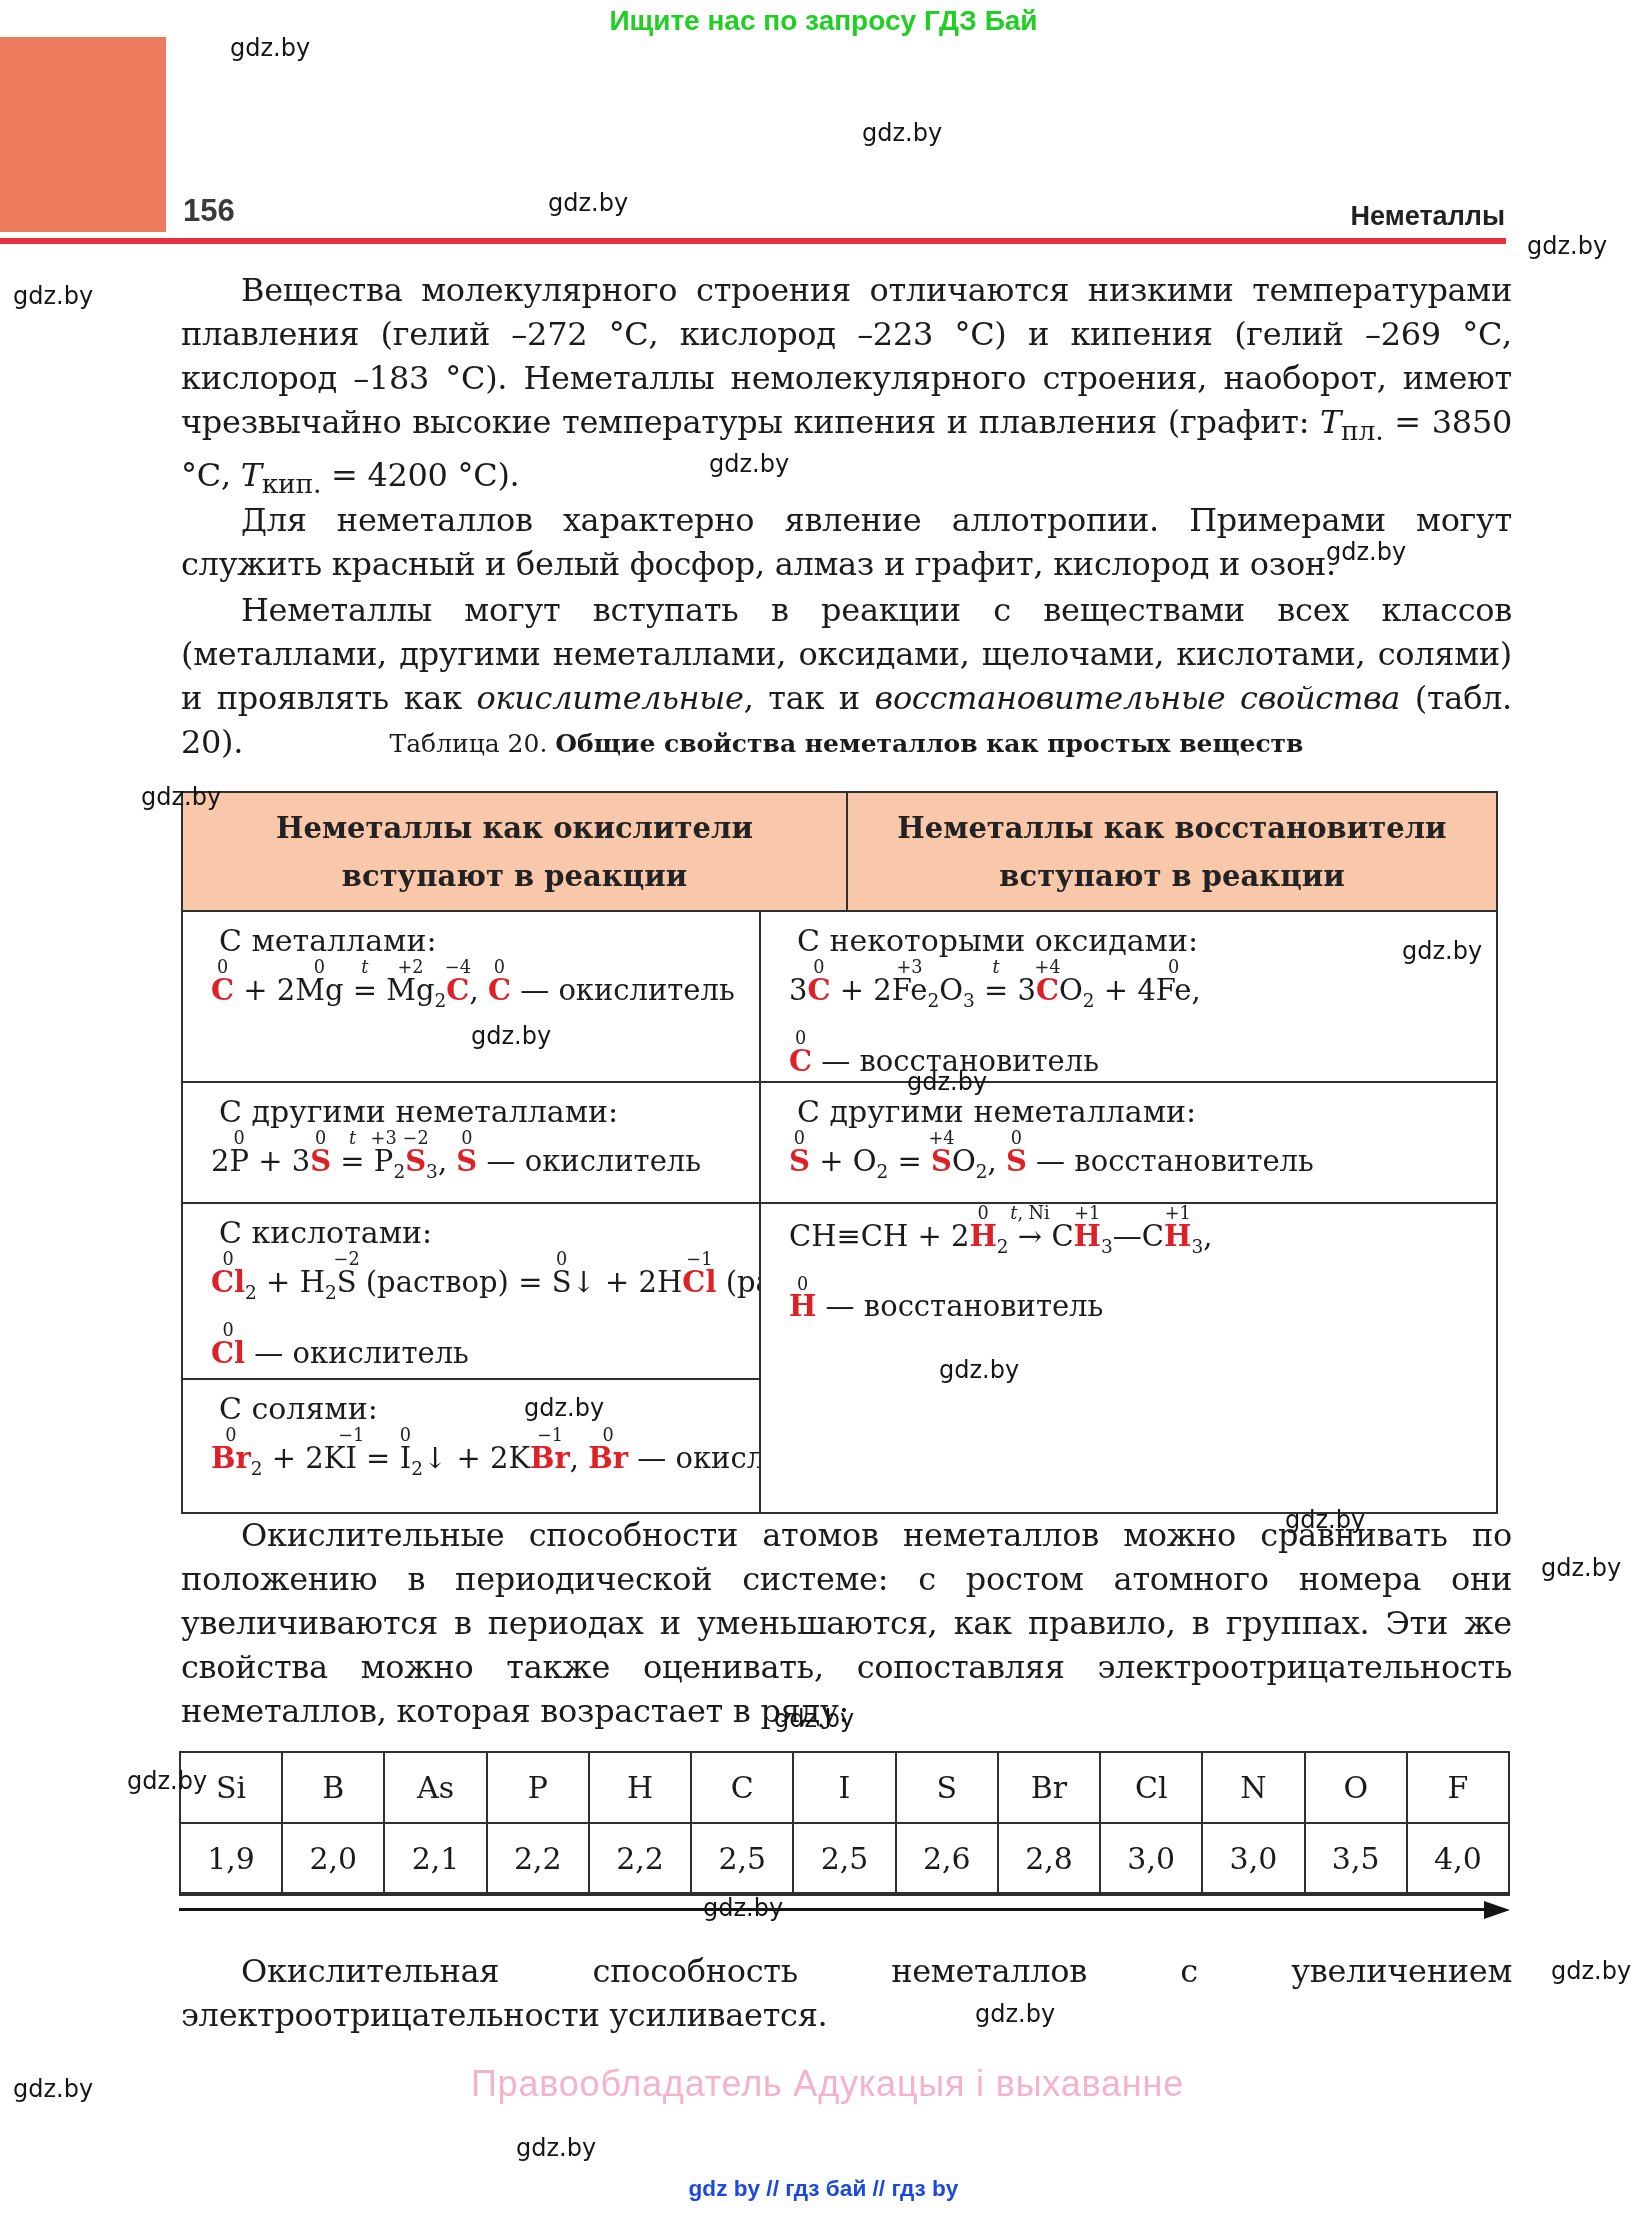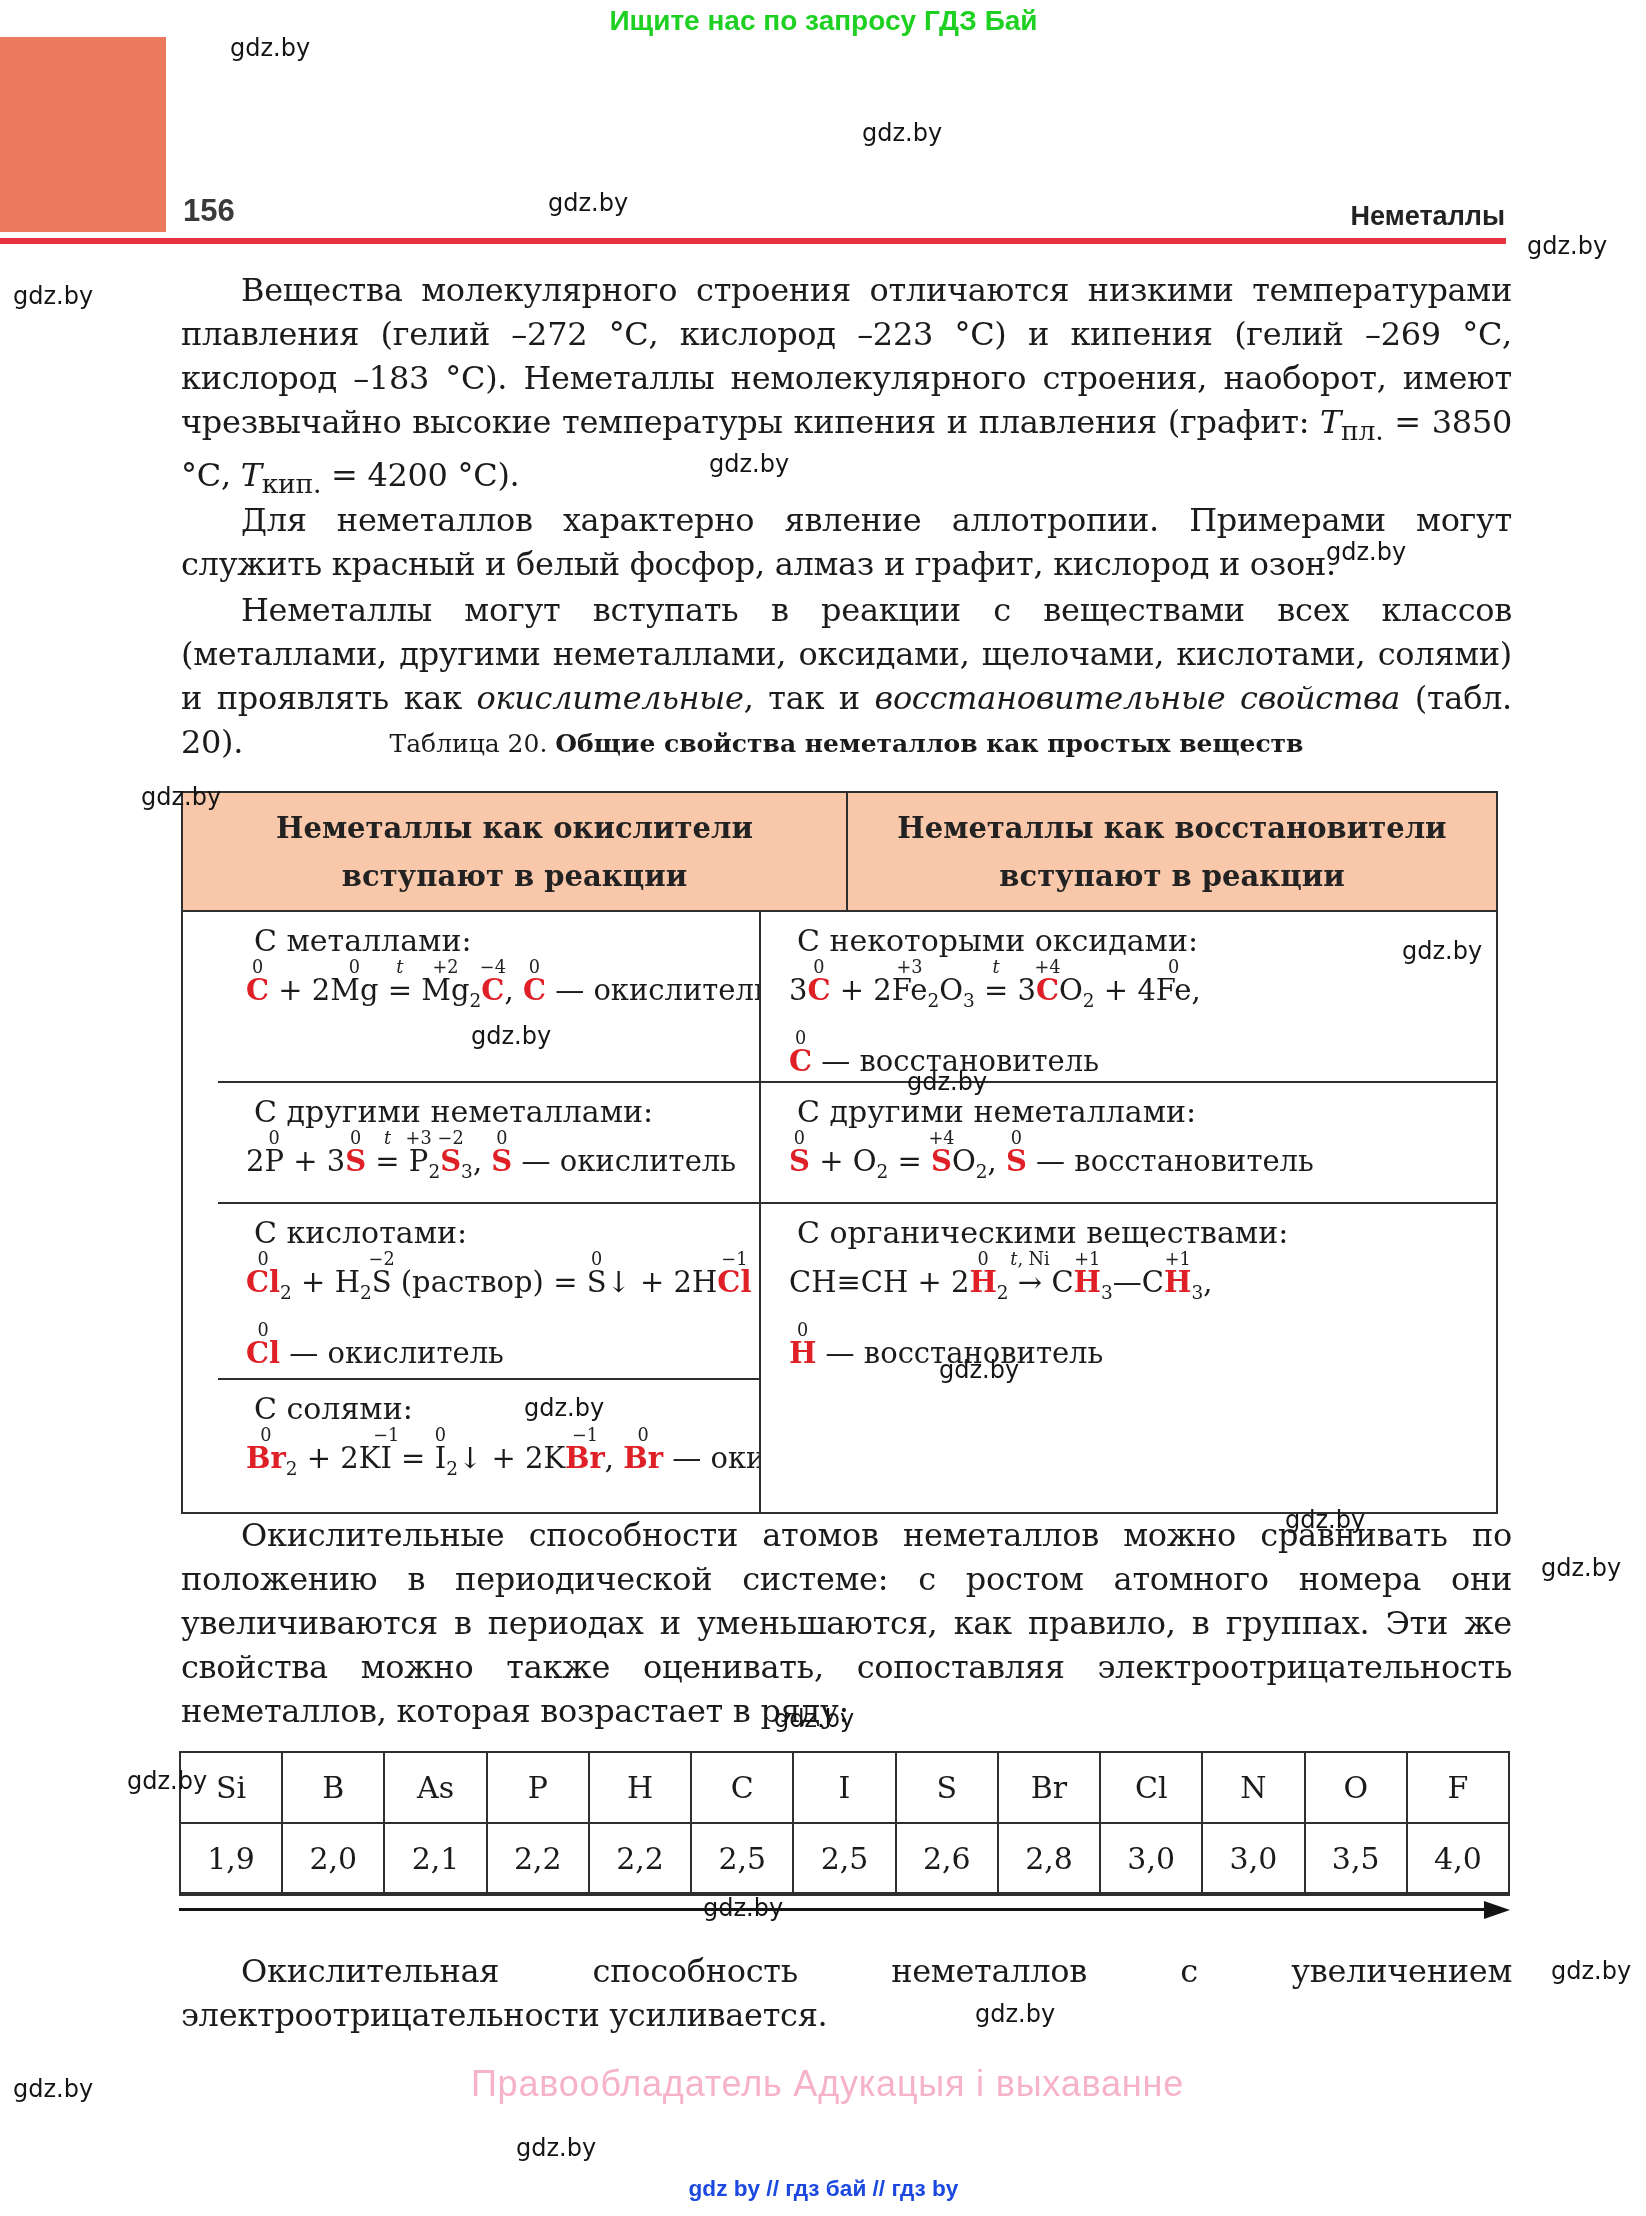--- a/index.html
+++ b/index.html
@@ -22,21 +22,21 @@
   
   .rtable{position:absolute;left:181px;top:791px;width:1317px;border:2.4px solid #2f2f2f;
           box-sizing:border-box;background:#fff;}
   .rt-header{display:flex;height:117px;border-bottom:2.4px solid #2f2f2f;background:#f9c7aa;}
   .rt-hcell{display:flex;flex-direction:column;justify-content:center;align-items:center;
             font-weight:700;font-size:29px;line-height:48px;text-align:center;color:#222;}
   .rt-hcell.left{width:665px;border-right:2.4px solid #2f2f2f;box-sizing:border-box;}
   .rt-hcell.right{flex:1;}
   .rt-body{display:flex;}
   .rt-col{box-sizing:border-box;}
-  .rt-col.left{width:578px;border-right:2.4px solid #2f2f2f;padding-left:35px;}
+  .rt-col.left{width:578px;border-right:2.4px solid #2f2f2f;}
   .rt-col.right{flex:1;}
   .rc{box-sizing:border-box;border-bottom:2.4px solid #2f2f2f;overflow:hidden;}
   .rc:last-child{border-bottom:none;}
   .rt-col.left .rc:nth-child(1){height:171px;}
   .rt-col.left .rc:nth-child(2){height:121px;}
   .rt-col.left .rc:nth-child(3){height:176px;}
   .rt-col.left .rc:nth-child(4){height:132px;}
   .rt-col.right .rc:nth-child(1){height:171px;}
   .rt-col.right .rc:nth-child(2){height:121px;}
   .rt-col.right .rc:nth-child(3){height:308px;}
@@ -120,21 +120,20 @@
       <div class="rt-col right">
         <div class="rc">
           <div class="label">С некоторыми оксидами:</div>
           <div class="eq">3<span class="at"><span class="ox">0</span><b class="red">C</b></span> + 2<span class="at"><span class="ox">+3</span>Fe</span><sub>2</sub>O<sub>3</sub> <span class="at"><span class="ox"><i>t</i></span>=</span> 3<span class="at"><span class="ox">+4</span><b class="red">C</b></span>O<sub>2</sub> + 4<span class="at"><span class="ox">0</span>Fe</span>,<br><span class="at"><span class="ox">0</span><b class="red">C</b></span> — восстановитель</div>
         </div>
         <div class="rc">
           <div class="label">С другими неметаллами:</div>
           <div class="eq"><span class="at"><span class="ox">0</span><b class="red">S</b></span> + O<sub>2</sub> = <span class="at"><span class="ox">+4</span><b class="red">S</b></span>O<sub>2</sub>, <span class="at"><span class="ox">0</span><b class="red">S</b></span> — восстановитель</div>
         </div>
         <div class="rc">
-          <div class="label">С органическими веществами:</div>
           <div class="eq">CH≡CH + 2<span class="at"><span class="ox">0</span><b class="red">H</b></span><sub>2</sub> <span class="at"><span class="ox"><i>t</i>, Ni</span>→</span> C<span class="at"><span class="ox">+1</span><b class="red">H</b></span><sub>3</sub>—C<span class="at"><span class="ox">+1</span><b class="red">H</b></span><sub>3</sub>,<br><span class="at"><span class="ox">0</span><b class="red">H</b></span> — восстановитель</div>
         </div>
       </div>
     </div>
   </div>
 
   <p class="para p4">Окислительные способности атомов неметаллов можно сравнивать по положению в периодической системе: с ростом атомного номера они увеличиваются в периодах и уменьшаются, как правило, в группах. Эти же свойства можно также оценивать, сопоставляя электроотрицательность неметаллов, которая возрастает в ряду:</p>
 
   <div class="entable">
     <div class="en-row elems">

